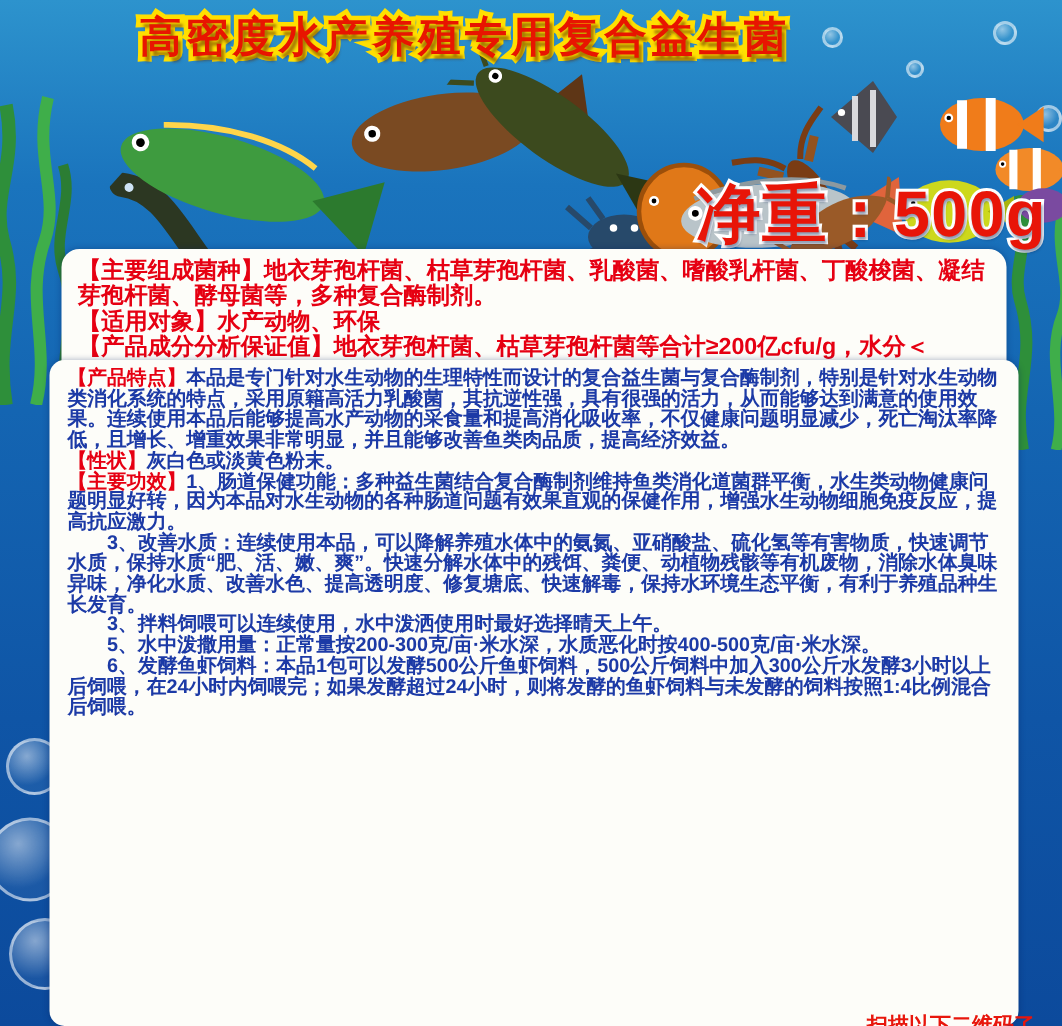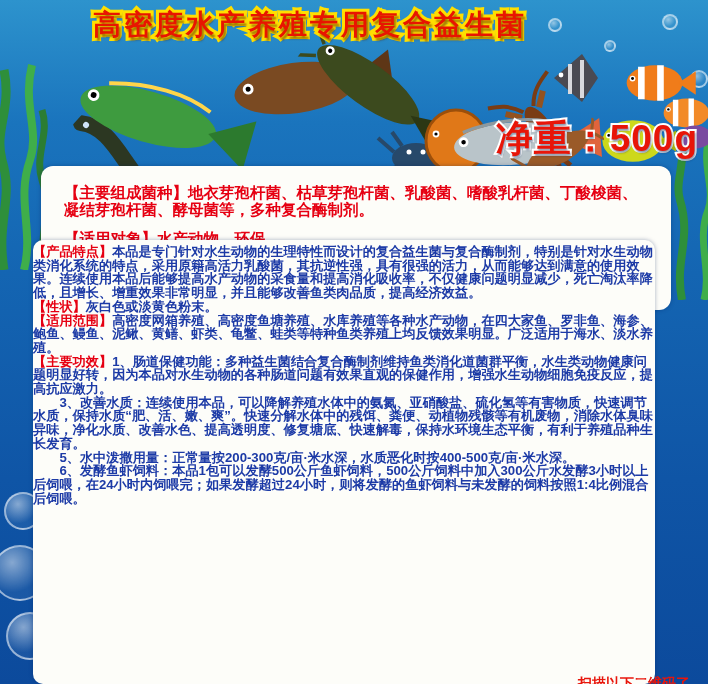--- a/index.html
+++ b/index.html
@@ -16,30 +16,30 @@
   #title{
     position:absolute;top:6px;left:0;width:620px;text-align:center;
     font-size:28px;font-weight:bold;letter-spacing:3px;white-space:nowrap;
     color:#e81500;
     -webkit-text-stroke:6px #ffdf00;paint-order:stroke fill;
     text-shadow:2px 3px 2px rgba(90,40,0,.55);
   }
   
   #net-weight{
     position:absolute;top:114px;right:10px;
-    font-size:37px;font-weight:bold;letter-spacing:1px;
+    font-size:43px;font-weight:bold;letter-spacing:1px;
     color:#e81508;
     -webkit-text-stroke:4px #ffffff;paint-order:stroke fill;
     text-shadow:1px 2px 2px rgba(0,30,80,.45);
   }
   
   .panel{position:absolute;background:#fdfdf9;box-shadow:0 0 4px rgba(0,30,90,.35);}
   #panel1{left:41px;top:166px;width:608px;border-radius:12px;padding:6px 11px 5px;}
-  #panel2{left:33px;top:240px;width:622px;height:434px;border-radius:10px;padding:5px 0;overflow:hidden;}
-  #panel1 p{margin:12px;font-size:15.5px;font-weight:bold;line-height:17px;}
+  #panel2{left:33px;top:240px;width:622px;height:434px;border-radius:10px;padding:5px 12px;overflow:hidden;}
+  #panel1 p{margin:0;font-size:15.5px;font-weight:bold;line-height:17px;}
   #panel2 p{margin:0;font-size:13.2px;line-height:13.7px;font-weight:bold;}
   .hdr{color:#e60012;font-weight:bold;}
   .red{color:#e60012;}
   .blue{color:#1c3aa6;}
   .item{text-indent:2em;}
   
   #bottom-note{
     position:absolute;left:578px;top:675px;white-space:nowrap;
     color:#e8160c;font-size:14px;font-weight:bold;
   }
@@ -158,21 +158,21 @@
   <div id="net-weight">净重：500g</div>
 
   <div id="panel1" class="panel">
       <p class=""><span class="hdr">【主要组成菌种】</span><span class="body red">地衣芽孢杆菌、枯草芽孢杆菌、乳酸菌、嗜酸乳杆菌、丁酸梭菌、凝结芽孢杆菌、酵母菌等，多种复合酶制剂。</span></p>
       <p class=""><span class="hdr">【适用对象】</span><span class="body red">水产动物、环保</span></p>
       <p class=""><span class="hdr">【产品成分分析保证值】</span><span class="body red">地衣芽孢杆菌、枯草芽孢杆菌等合计≥200亿cfu/g，水分＜9.0%。</span></p>
     </div>
   <div id="panel2" class="panel">
       <p class=""><span class="hdr">【产品特点】</span><span class="body blue">本品是专门针对水生动物的生理特性而设计的复合益生菌与复合酶制剂，特别是针对水生动物类消化系统的特点，采用原籍高活力乳酸菌，其抗逆性强，具有很强的活力，从而能够达到满意的使用效果。连续使用本品后能够提高水产动物的采食量和提高消化吸收率，不仅健康问题明显减少，死亡淘汰率降低，且增长、增重效果非常明显，并且能够改善鱼类肉品质，提高经济效益。</span></p>
       <p class=""><span class="hdr">【性状】</span><span class="body blue">灰白色或淡黄色粉末。</span></p>
-      <p class=""><span class="hdr">【适用范围】</span><span class="body blue">高密度网箱养殖、高密度鱼塘养殖、水库养殖等各种水产动物，在四大家鱼、罗非鱼、海参、鲍鱼、鳗鱼、泥鳅、黄鳝、虾类、龟鳖、蛙类等特种鱼类养殖上均反馈效果明显。广泛适用于海水、淡水养殖。</span></p>
       <p class=""><span class="hdr">【主要功效】</span><span class="body blue">1、肠道保健功能：多种益生菌结合复合酶制剂维持鱼类消化道菌群平衡，水生类动物健康问题明显好转，因为本品对水生动物的各种肠道问题有效果直观的保健作用，增强水生动物细胞免疫反应，提高抗应激力。</span></p>
       <p class="item blue">3、改善水质：连续使用本品，可以降解养殖水体中的氨氮、亚硝酸盐、硫化氢等有害物质，快速调节水质，保持水质“肥、活、嫩、爽”。快速分解水体中的残饵、粪便、动植物残骸等有机废物，消除水体臭味异味，净化水质、改善水色、提高透明度、修复塘底、快速解毒，保持水环境生态平衡，有利于养殖品种生长发育。</p>
+      <p class="item blue">3、拌料饲喂可以连续使用，水中泼洒使用时最好选择晴天上午。</p>
       <p class="item blue">5、水中泼撒用量：正常量按200-300克/亩·米水深，水质恶化时按400-500克/亩·米水深。</p>
       <p class="item blue">6、发酵鱼虾饲料：本品1包可以发酵500公斤鱼虾饲料，500公斤饲料中加入300公斤水发酵3小时以上后饲喂，在24小时内饲喂完；如果发酵超过24小时，则将发酵的鱼虾饲料与未发酵的饲料按照1:4比例混合后饲喂。</p>
     </div>
 
   <div id="bottom-note">扫描以下二维码了</div>
 </div>
 
 </body></html>

